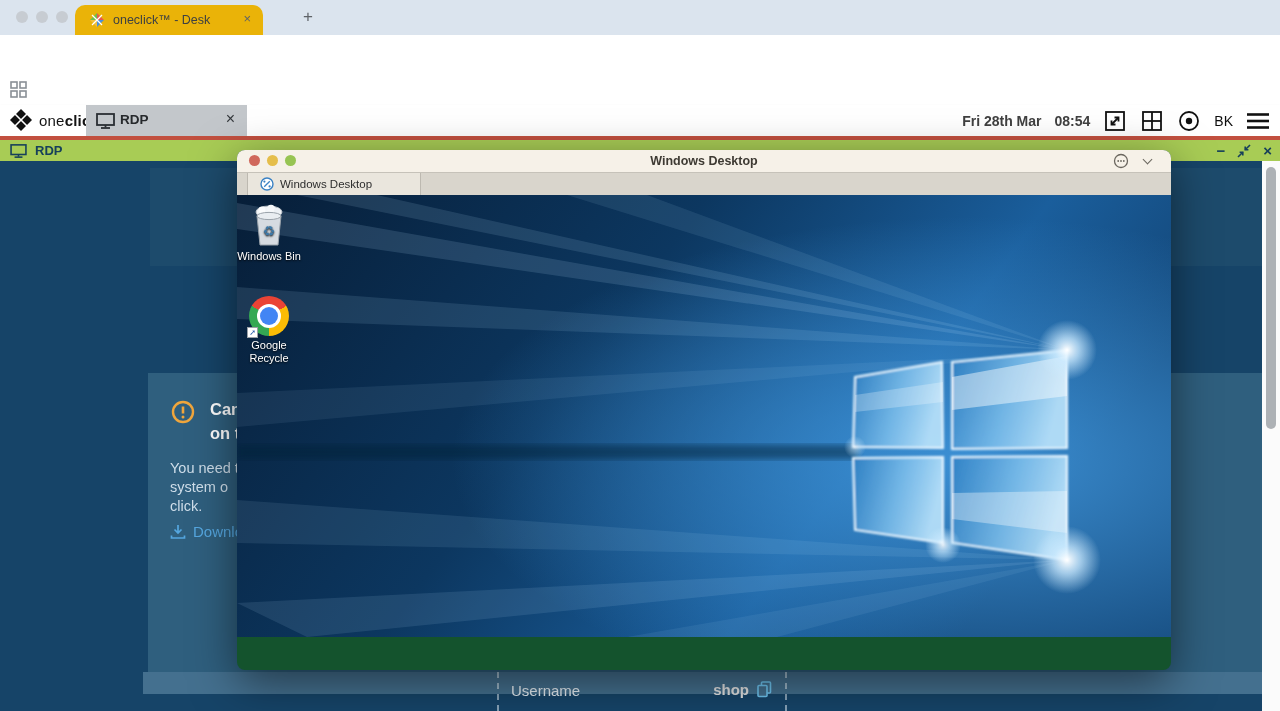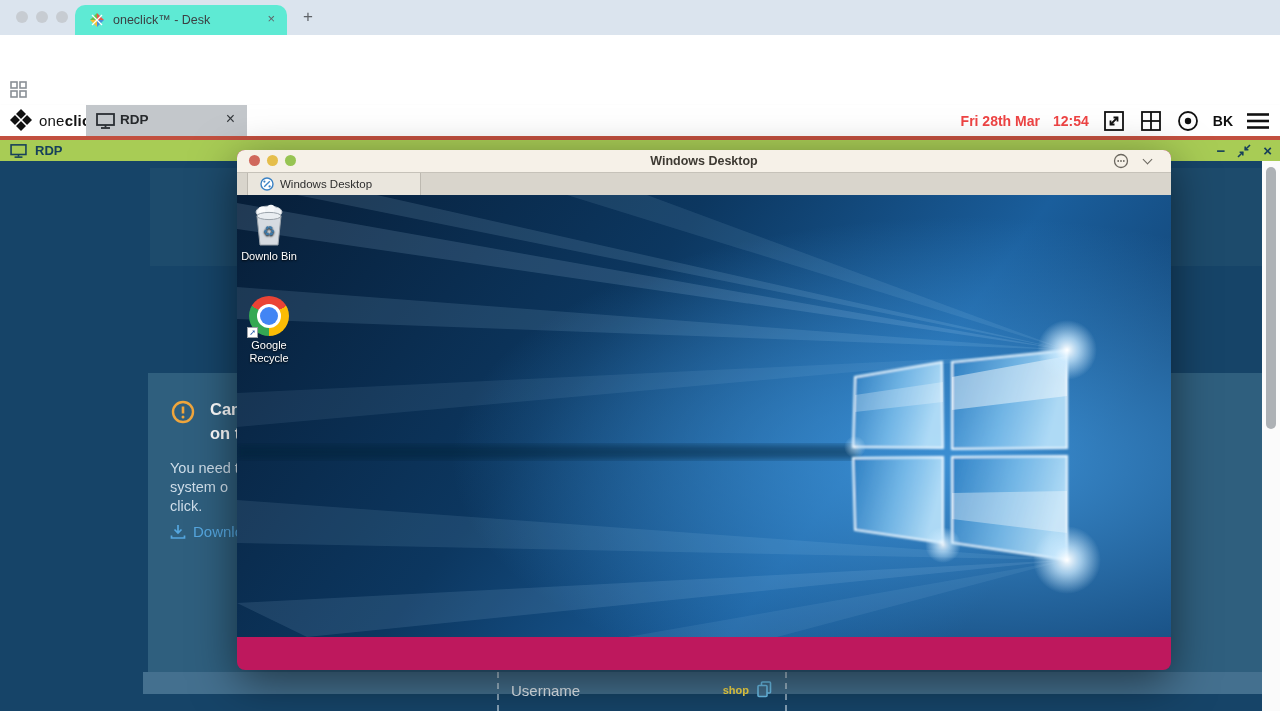--- a/index.html
+++ b/index.html
@@ -3,21 +3,21 @@
 <meta charset="utf-8">
 <style>
   * { margin:0; padding:0; box-sizing:border-box; }
   html,body { width:1280px; height:711px; overflow:hidden; background:#fff;
     font-family:"Liberation Sans", sans-serif; }
   .abs { position:absolute; }
 
   
   #tabstrip { left:0; top:0; width:1280px; height:35px; background:#DBE4EE; }
   .tlight { position:absolute; top:11px; width:12px; height:12px; border-radius:50%; background:#C7CCD2; }
-  #btab { position:absolute; left:75px; top:5px; width:212px; height:30px; background:#5eead4;
+  #btab { position:absolute; left:75px; top:5px; width:188px; height:30px; background:#eab308;
     border-radius:10px 10px 0 0; }
   #btab .favicon { position:absolute; left:14px; top:7px; }
   #btab .title { position:absolute; left:38px; top:8px; font-size:12.5px; color:#3C4043; }
   #btab .close { position:absolute; right:12px; top:6px; font-size:13px; color:#5F6368; cursor:default; }
   #newtab { position:absolute; left:298px; top:7px; width:20px; height:20px; text-align:center;
     font-size:17px; line-height:20px; color:#5F6368; }
   #toolbar { left:0; top:35px; width:1280px; height:35px; background:#FFFFFF; }
   .tbtn { position:absolute; top:41px; width:24px; height:24px; display:flex; align-items:center;
     justify-content:center; color:#5F6368; font-size:17px; }
   #urlbar { position:absolute; left:108px; top:41px; width:982px; height:27px; background:#EEF1F6;
@@ -34,22 +34,22 @@
   #appheader { left:0; top:105px; width:1280px; height:31px; background:#FFFFFF;
     box-shadow:0 1px 2px rgba(0,0,0,.12); }
   #brand { position:absolute; left:8px; top:2px; display:flex; align-items:center; gap:5px; }
   #brandtext { font-size:15px; color:#141414; letter-spacing:.2px; }
   #brandtext b { font-weight:700; }
   #brandtext sup { font-size:7px; color:#666; }
   #apptab { position:absolute; left:86px; top:0; width:161px; height:31px; background:#C3C7CB; }
   #apptab .lbl { position:absolute; left:34px; top:7px; font-size:13.5px; font-weight:700; color:#26292C; }
   #apptab .x { position:absolute; right:12px; top:5px; font-size:16px; color:#34383C; }
   #hdrright { position:absolute; right:10px; top:0; height:31px; display:flex; align-items:center; gap:13px; }
-  .hdrdate { font-size:14px; font-weight:600; color:#ef4444; }
-  .hdrbk { font-size:14px; font-weight:700; color:#0E0E0E; }
+  .hdrdate { font-size:14px; font-weight:600; color:#404040; }
+  .hdrbk { font-size:14px; font-weight:400; color:#0E0E0E; }
 
   #redstrip { left:0; top:136px; width:1280px; height:4px; background:#C2503F; }
   #greenbar { left:0; top:140px; width:1280px; height:21px; background:#A8CC55; }
   #gbleft { position:absolute; left:10px; top:0; height:21px; display:flex; align-items:center; gap:8px; color:#17405A; }
   #gbleft .lbl { font-size:13px; font-weight:600; }
   #gbright { position:absolute; right:8px; top:0; height:21px; display:flex; align-items:center; gap:12px; color:#17405A; }
   #gbright .g { font-size:15px; font-weight:700; line-height:1; }
 
   
   #page { left:0; top:161px; width:1280px; height:550px; background:#164468; }
@@ -60,27 +60,27 @@
   #panel { position:absolute; left:148px; top:212px; width:1114px; height:299px; background:#2F5F7E; }
   #panel .t { position:absolute; left:62px; font-size:16.5px; font-weight:700; color:#FFFFFF; }
   #panel .b { position:absolute; left:22px; font-size:14.5px; color:#CFDEEA; }
   #dlrow { position:absolute; left:22px; top:150px; display:flex; align-items:center; gap:7px; }
   #dlrow .lnk { font-size:15px; color:#55A7E0; }
   #credstrip { position:absolute; left:143px; top:511px; width:1119px; height:22px; background:#44708F; }
   #credcell { position:absolute; left:354px; top:0; width:290px; height:39px;
     border-left:2px dashed rgba(230,240,248,.55); border-right:2px dashed rgba(230,240,248,.55); }
   #credcell .uname { position:absolute; left:12px; top:10px; font-size:15px; color:#E6EEF4; }
   #credval { position:absolute; right:13px; top:9px; display:flex; align-items:center; gap:8px; }
-  #credval .v { font-size:11px; font-weight:700; color:#fde047; }
+  #credval .v { font-size:15px; font-weight:700; color:#e5e5e5; }
   #scrolltrack { position:absolute; left:1262px; top:0; width:18px; height:550px; background:#FBFBFB; }
   #scrollthumb { position:absolute; left:4px; top:6px; width:10px; height:262px; background:#ADB1B5; border-radius:5px; }
 
   
   #vmwin { left:237px; top:150px; width:934px; height:520px; border-radius:8px;
-    box-shadow:0 12px 45px rgba(0,0,0,.5); background:#be185d; overflow:hidden; }
+    box-shadow:0 12px 45px rgba(0,0,0,.5); background:#14532d; overflow:hidden; }
   #vtitle { position:absolute; left:0; top:0; width:934px; height:22px; background:#F6F1E8; }
   .vlight { position:absolute; top:5px; width:11px; height:11px; border-radius:50%; }
   #vtitle .ttl { position:absolute; left:0; right:0; top:4px; text-align:center; font-size:12.5px;
     font-weight:700; color:#3E3A33; }
   #vchev { position:absolute; right:20px; top:6px; width:7px; height:7px;
     border-right:1.6px solid #6B675F; border-bottom:1.6px solid #6B675F; transform:rotate(45deg); }
   #vtabs { position:absolute; left:0; top:22px; width:934px; height:23px; background:#D9D5CC;
     border-top:1px solid #C6C2B9; }
   #vactab { position:absolute; left:10px; top:0; width:174px; height:23px; background:#EAE6DD;
     border-left:1px solid #BDB9B0; border-right:1px solid #BDB9B0; }
@@ -177,21 +177,21 @@
     <svg width="19" height="16" viewBox="0 0 19 16" style="position:absolute;left:10px;top:8px">
       <rect x="1" y="1" width="17" height="11" fill="none" stroke="#2A2E33" stroke-width="1.8"></rect>
       <line x1="9.5" y1="12" x2="9.5" y2="14.5" stroke="#2A2E33" stroke-width="1.8"></line>
       <line x1="5" y1="15" x2="14" y2="15" stroke="#2A2E33" stroke-width="1.8"></line>
     </svg>
     <span class="lbl">RDP</span>
     <span class="x">×</span>
   </div>
   <div id="hdrright">
     <span class="hdrdate">Fri 28th Mar</span>
-    <span class="hdrdate">12:54</span>
+    <span class="hdrdate">08:54</span>
     <svg width="24" height="24" viewBox="0 0 24 24">
       <rect x="3" y="3" width="18" height="18" fill="none" stroke="#111" stroke-width="1.8"></rect>
       <line x1="8.5" y1="15.5" x2="15.5" y2="8.5" stroke="#111" stroke-width="1.8"></line>
       <polyline points="11.5,8.5 15.5,8.5 15.5,12.5" fill="none" stroke="#111" stroke-width="1.8"></polyline>
       <polyline points="12.5,15.5 8.5,15.5 8.5,11.5" fill="none" stroke="#111" stroke-width="1.8"></polyline>
     </svg>
     <svg width="24" height="24" viewBox="0 0 24 24">
       <rect x="3" y="3" width="18" height="18" fill="none" stroke="#111" stroke-width="1.8"></rect>
       <line x1="12" y1="3" x2="12" y2="21" stroke="#111" stroke-width="1.8"></line>
       <line x1="3" y1="12" x2="21" y2="12" stroke="#111" stroke-width="1.8"></line>
@@ -360,21 +360,21 @@
         <svg width="40" height="44" viewBox="0 0 40 44">
           <ellipse cx="20" cy="9" rx="13" ry="6" fill="#F2F5F8" stroke="#B9C0C7" stroke-width="1"></ellipse>
           <circle cx="13" cy="7" r="3.4" fill="#FBFCFD"></circle>
             <circle cx="22" cy="5.5" r="3.8" fill="#F6F8FA"></circle>
           <circle cx="28" cy="8" r="3" fill="#EDF1F5"></circle>
           <path d="M8,13 L32,13 L29,42 L11,42 Z" fill="#D6DBE1" stroke="#9AA2AA" stroke-width="1"></path>
           <ellipse cx="20" cy="13" rx="12" ry="3.6" fill="#E9EDF1" stroke="#9AA2AA" stroke-width="1"></ellipse>
           <text x="20" y="33" text-anchor="middle" font-size="14" fill="#3E79A8">♻</text>
         </svg>
       </div>
-      <div>Downlo Bin</div>
+      <div>Windows Bin</div>
     </div>
     <div class="dicon" style="top:97px">
       <div class="art">
         <div id="chromeicon">
           <div class="ring"></div>
             <div class="ball"></div>
           <div class="badge">➚</div>
         </div>
       </div>
       <div>Google Recycle</div>

